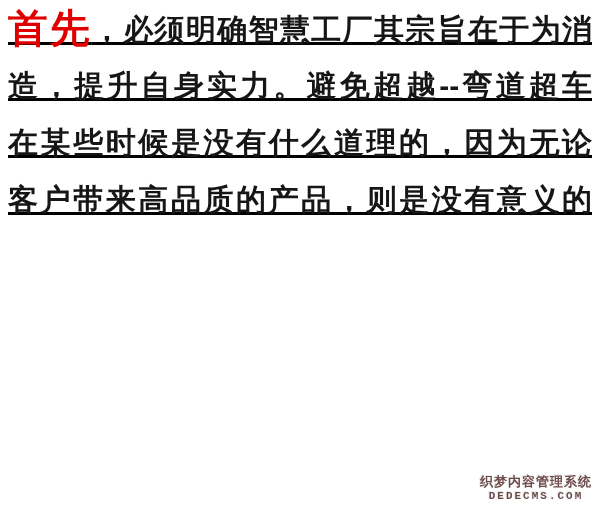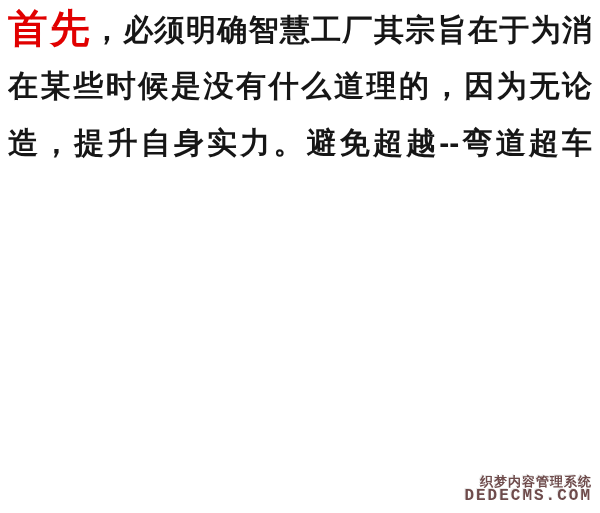--- a/index.html
+++ b/index.html
@@ -12,20 +12,21 @@
   html, body {
     background: var(--background);
     font-family: "Liberation Sans", "DejaVu Sans", sans-serif;
   }
   .page {
     position: relative;
     width: 600px;
     height: 513px;
     background: var(--background);
     overflow: hidden;
+    text-decoration: underline;
   }
   .article {
     padding: 0 8px;
     color: var(--text);
     font-weight: bold;
     font-size: 30px;
   }
   .line {
     height: 57px;
     line-height: 57px;
@@ -40,46 +41,47 @@
   .lead {
     color: var(--accent);
     font-size: 1.32em;
     vertical-align: -2px;
     letter-spacing: 1px;
   }
   .watermark {
     position: absolute;
     right: 8px;
     bottom: 10px;
-    text-align: right;
+    text-align: center;
     color: var(--watermark);
     font-weight: bold;
     line-height: 14px;
     text-shadow: 1px 1px 0 rgba(255,255,255,0.95), -1px -1px 0 rgba(230,230,230,0.9);
     user-select: none;
   }
   .watermark .wm-cn {
     font-size: 13px;
     letter-spacing: 1px;
   }
   .watermark .wm-en {
-    font-size: 16px;
+    font-size: 11px;
     letter-spacing: 2px;
     font-family: "Liberation Mono", "DejaVu Sans Mono", monospace;
   }
 </style>
 </head>
 <body>
 
 <div class="page">
   <div class="article">
     <div class="line">
       <span class="lead">首先</span><span>，必须明确智慧工厂其宗旨在于为消</span>
     </div>
+    <div class="line">造，提升自身实力。避免超越--弯道超车</div>
     <div class="line">在某些时候是没有什么道理的，因为无论</div>
-    <div class="line">造，提升自身实力。避免超越--弯道超车</div>
+    <div class="line">客户带来高品质的产品，则是没有意义的</div>
   </div>
 
   <div class="watermark">
     <div class="wm-cn">织梦内容管理系统</div>
     <div class="wm-en">DEDECMS.COM</div>
   </div>
 </div>
 
 </body></html>

